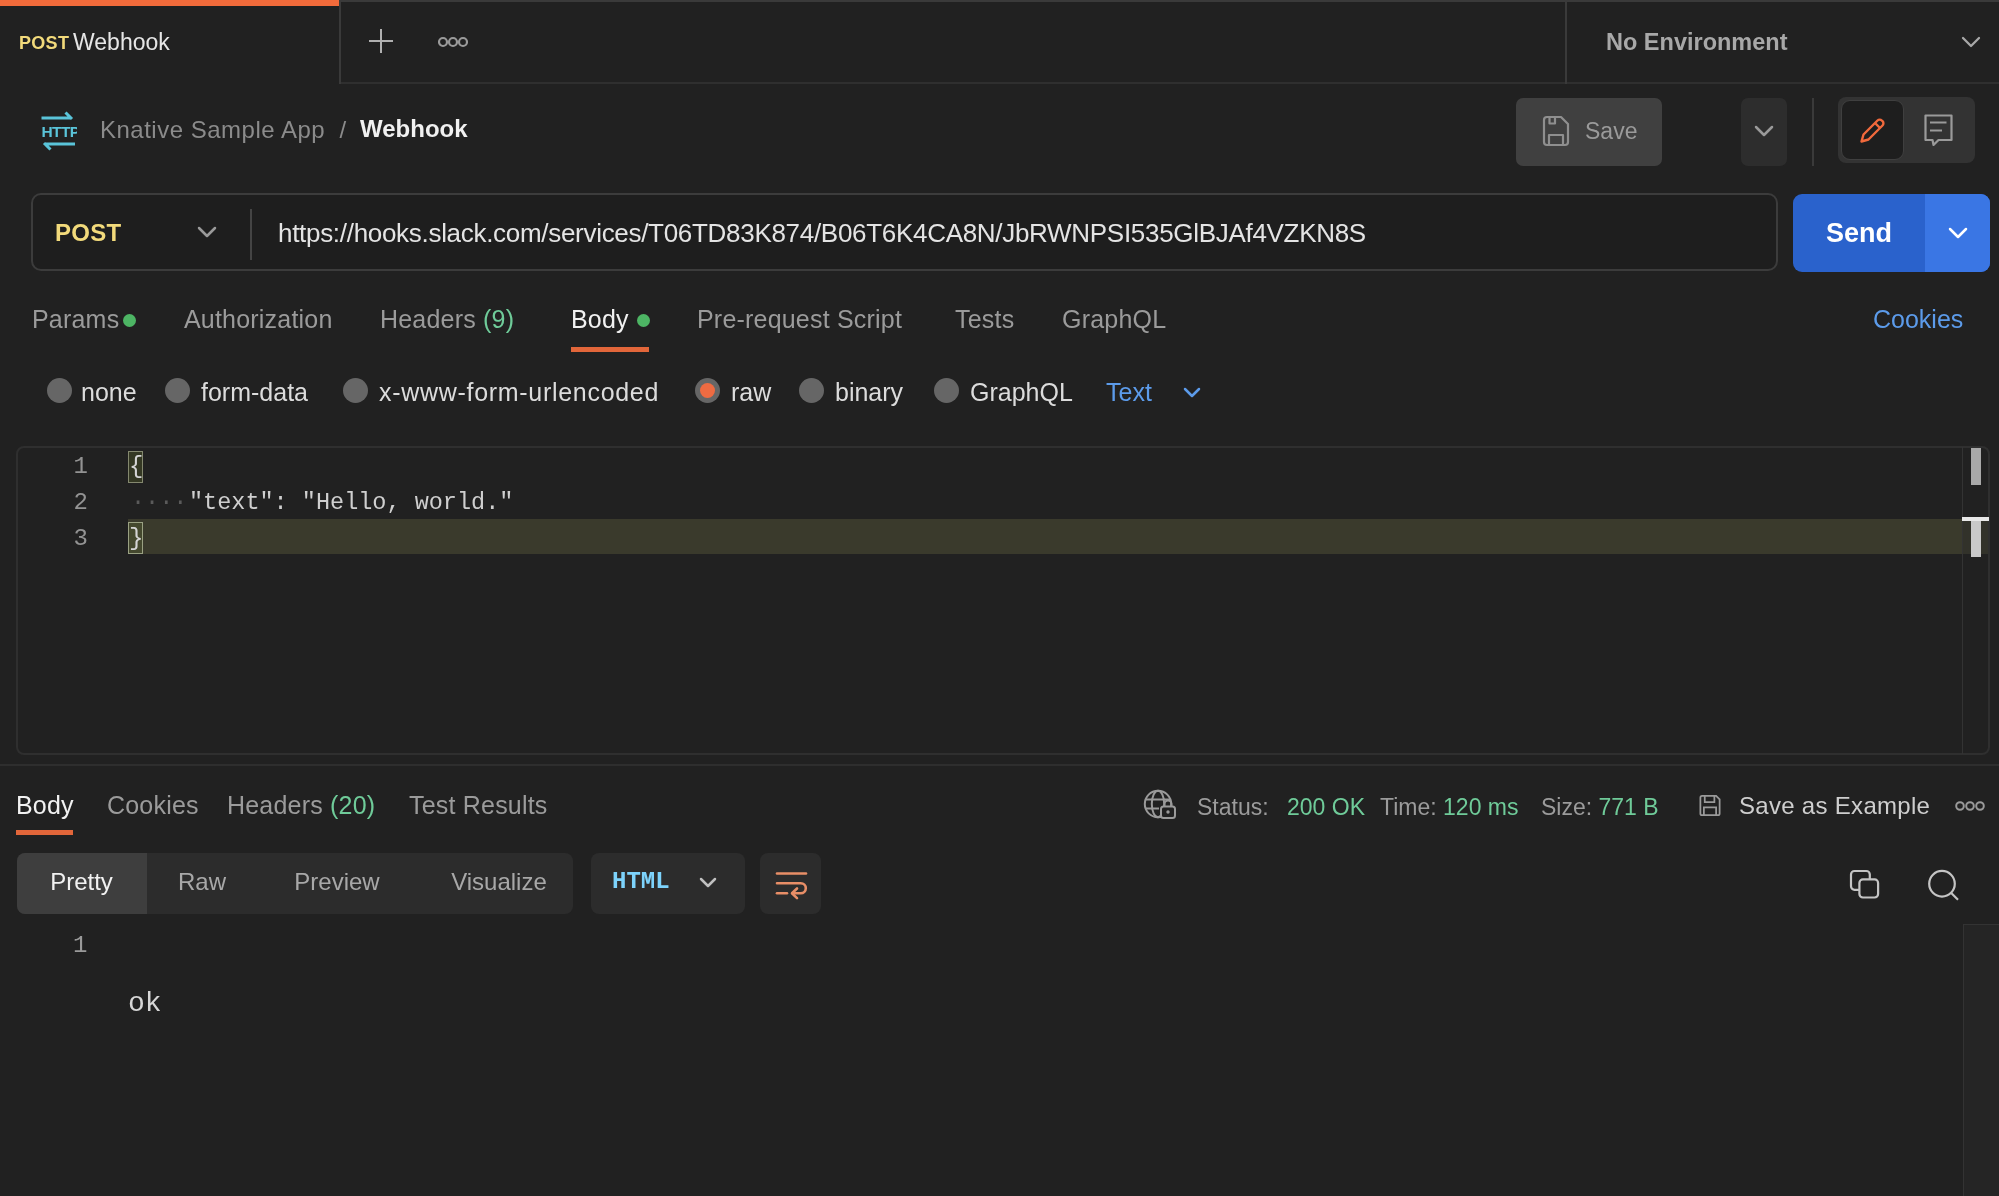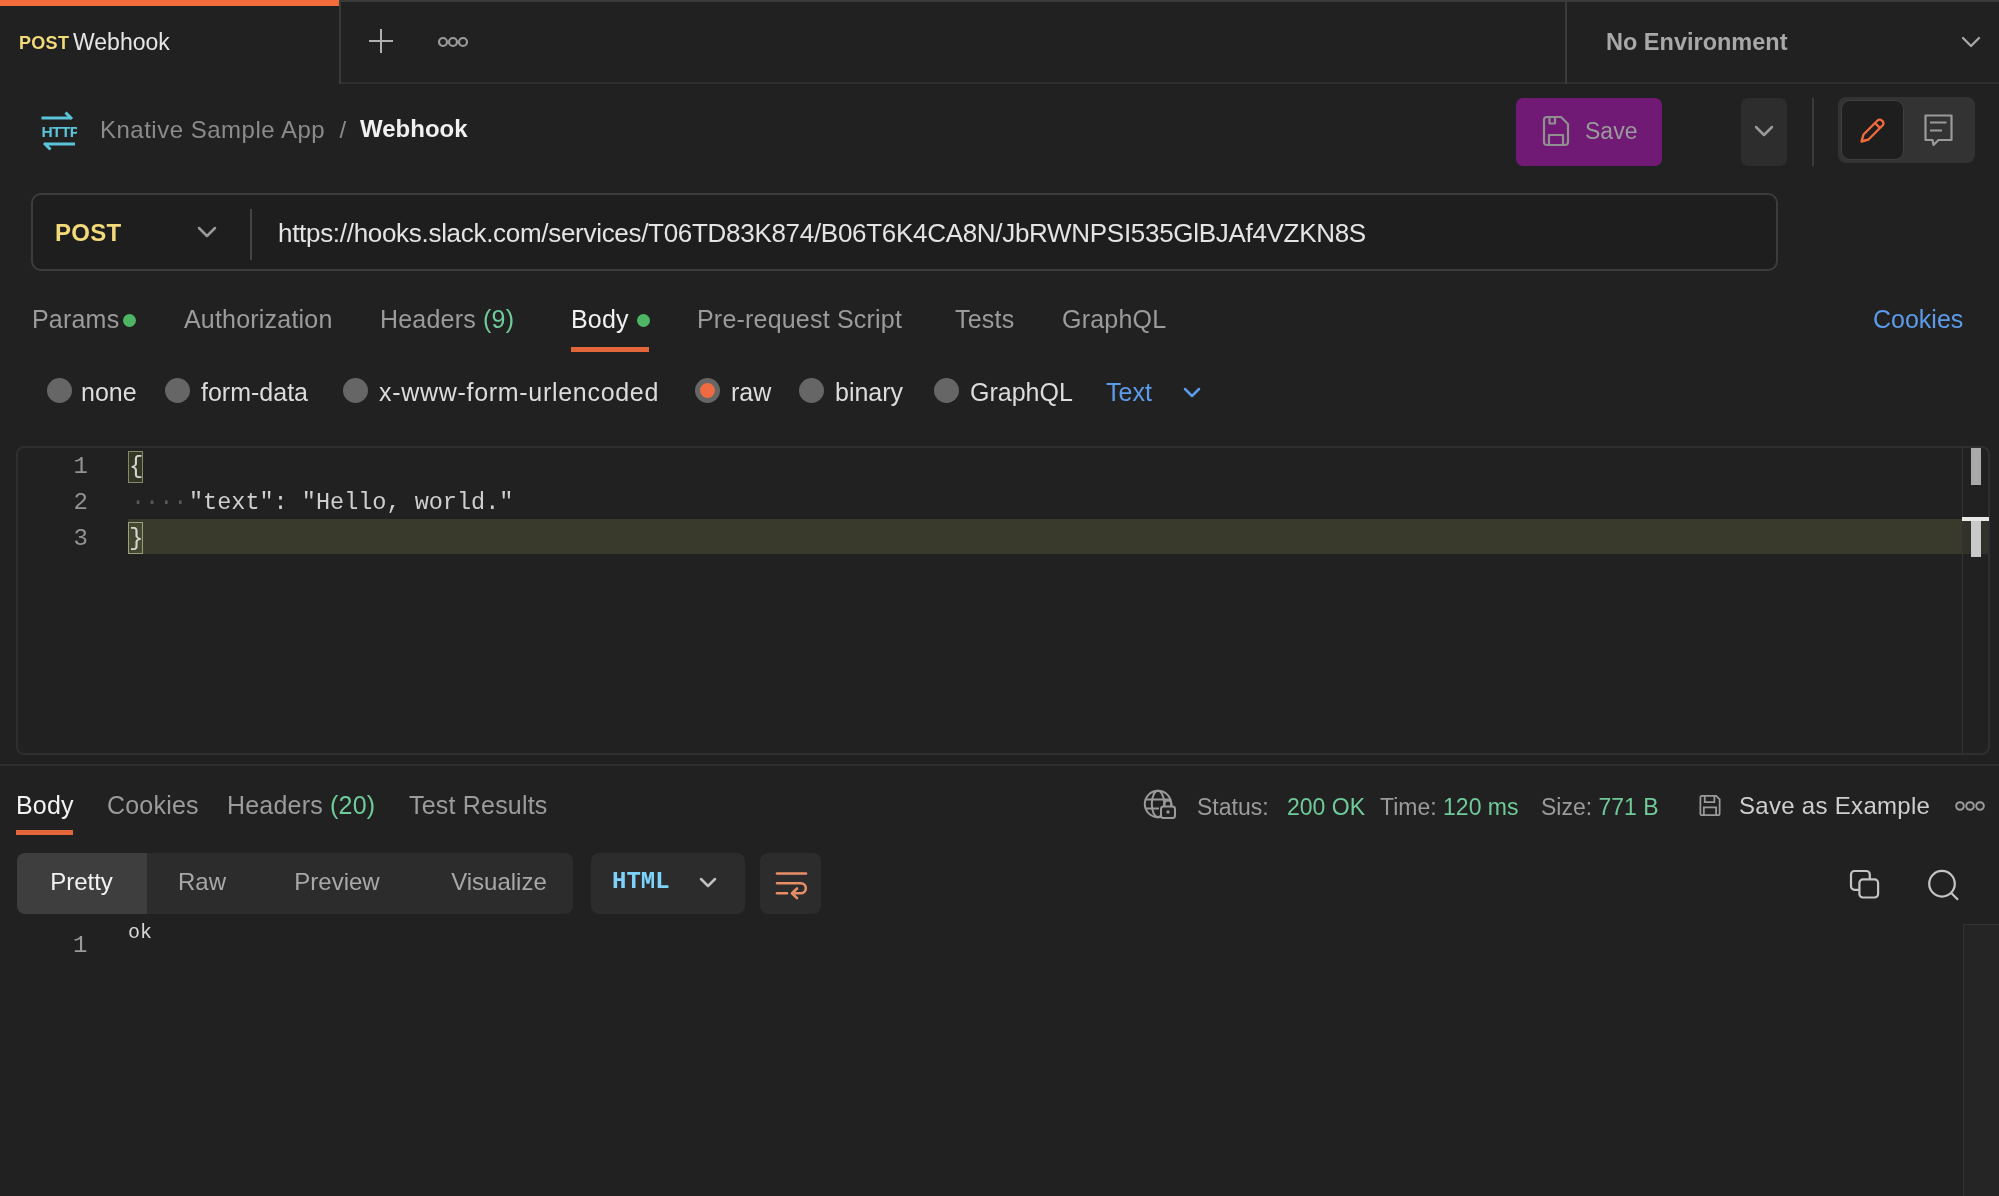--- a/index.html
+++ b/index.html
@@ -40,21 +40,21 @@
   <svg class="abs" style="left:41px;top:108px;" width="36" height="44" viewBox="0 0 36 44">
     <g stroke="#5ac4d9" fill="none">
       <path d="M0.5 10 H30.5 M31 11 L24.5 4.5" stroke-width="3"></path>
       <path d="M34 36 H3.5 M3 35 L9.5 41.5" stroke-width="3"></path>
       <text x="0.5" y="28.5" font-family="Liberation Sans,sans-serif" font-size="15.5" font-weight="700" letter-spacing="-0.6" fill="#5ac4d9" stroke="none">HTTP</text>
     </g>
   </svg>
   <div class="abs" style="left:100px;top:116px;font-size:24px;letter-spacing:0.5px;color:#8b8b8b;">Knative Sample App&nbsp;&nbsp;/</div>
   <div class="abs" style="left:360px;top:115px;font-size:24px;font-weight:700;color:#f1f1f1;">Webhook</div>
 
-  <div class="abs" style="left:1516px;top:98px;width:146px;height:68px;background:#701a75;border-radius:7px;text-decoration:underline;">
+  <div class="abs" style="left:1516px;top:98px;width:146px;height:68px;background:#404040;border-radius:7px;text-decoration:underline;">
     <svg class="abs" style="left:26px;top:17px;" width="28" height="32" viewBox="0 0 28 32">
       <g stroke="#8f8f8f" stroke-width="2.2" fill="none" stroke-linejoin="round">
         <path d="M2 5 a3 3 0 0 1 3-3 H19 L26 9 V27 a3 3 0 0 1 -3 3 H5 a3 3 0 0 1 -3-3 Z"></path>
         <path d="M7.5 2.5 V8.5 H13 V2.5"></path>
         <path d="M7 30 V20 H21 V30"></path>
       </g>
     </svg>
     <div class="abs" style="left:69px;top:20px;font-size:23px;color:#9a9a9a;">Save</div>
   </div>
   <div class="abs" style="left:1741px;top:98px;width:46px;height:68px;background:#2d2d2d;border-radius:7px;">
@@ -80,20 +80,27 @@
   </svg>
 
   <div class="abs" style="left:31px;top:193px;width:1747px;height:78px;border:2px solid #3c3c3c;border-radius:10px;box-sizing:border-box;background:#1e1e1e;"></div>
   <div class="abs" style="left:55px;top:219px;font-size:24px;font-weight:700;color:#f2da7b;letter-spacing:0.3px;">POST</div>
   <svg class="abs" style="left:194px;top:224px;" width="26" height="18" viewBox="0 0 26 18">
     <path d="M5 4 L13 12 L21 4" stroke="#9a9a9a" stroke-width="2.5" fill="none" stroke-linecap="round" stroke-linejoin="round"></path>
   </svg>
   <div class="abs" style="left:250px;top:209px;width:2px;height:51px;background:#444;"></div>
   <div class="abs" style="left:278px;top:218px;font-size:26px;color:#e4e4e4;letter-spacing:-0.3px;">https://hooks.slack.com/services/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</div>
 
+  <div class="abs" style="left:1793px;top:194px;width:197px;height:78px;border-radius:9px;background:#2a62cc;overflow:hidden;">
+    <div class="abs" style="left:132px;top:0;width:65px;height:78px;background:#3a76e4;"></div>
+    <div class="abs" style="left:0;top:24px;width:132px;text-align:center;font-size:27px;font-weight:700;color:#fff;">Send</div>
+    <svg class="abs" style="left:151px;top:31px;" width="28" height="18" viewBox="0 0 28 18">
+      <path d="M6 4 L14 12 L22 4" stroke="#fff" stroke-width="2.5" fill="none" stroke-linecap="round" stroke-linejoin="round"></path>
+    </svg>
+  </div>
 
   <div class="abs" id="reqtabs" style="left:29px;top:305px;font-size:25px;letter-spacing:0.2px;color:#9b9b9b;">
     <span style="position:absolute;left:3px;white-space:nowrap;">Params</span>
     <span class="abs" style="left:94px;top:9px;width:13px;height:13px;border-radius:50%;background:#4db564;"></span>
     <span style="position:absolute;left:155px;white-space:nowrap;">Authorization</span>
     <span style="position:absolute;left:351px;white-space:nowrap;">Headers <span style="color:#6fcb99;">(9)</span></span>
     <span style="position:absolute;left:542px;white-space:nowrap;color:#f1f1f1;">Body</span>
     <span class="abs" style="left:608px;top:9px;width:13px;height:13px;border-radius:50%;background:#4db564;"></span>
     <span style="position:absolute;left:668px;white-space:nowrap;">Pre-request Script</span>
     <span style="position:absolute;left:926px;white-space:nowrap;">Tests</span>
@@ -207,17 +214,17 @@
     <rect x="11.4" y="11.4" width="18.7" height="18.1" rx="3.5" stroke="#c4c4c4" stroke-width="2.2" fill="#212121"></rect>
   </svg>
   <svg class="abs" style="left:1926px;top:868px;" width="34" height="34" viewBox="0 0 34 34">
     <g stroke="#c4c4c4" stroke-width="2.2" fill="none">
       <circle cx="16" cy="15.75" r="12.8"></circle>
       <path d="M25.2 25 L32 31.7"></path>
     </g>
   </svg>
 
   <div class="abs" style="left:73px;top:932px;font-family:'Liberation Mono',monospace;font-size:24px;color:#9a9a9a;">1</div>
-  <div class="abs" style="left:128px;top:921px;font-family:'Liberation Mono',monospace;font-size:20px;color:#d6d6d6;">ok</div>
+  <div class="abs" style="left:128px;top:988px;font-family:'Liberation Mono',monospace;font-size:28px;color:#d6d6d6;">ok</div>
 
   <div class="abs" style="left:1963px;top:924px;width:36px;height:272px;border-left:1.5px solid #333;border-top:1.5px solid #333;background:#252525;box-sizing:border-box;"></div>
 
 </div>
 
 </body></html>

